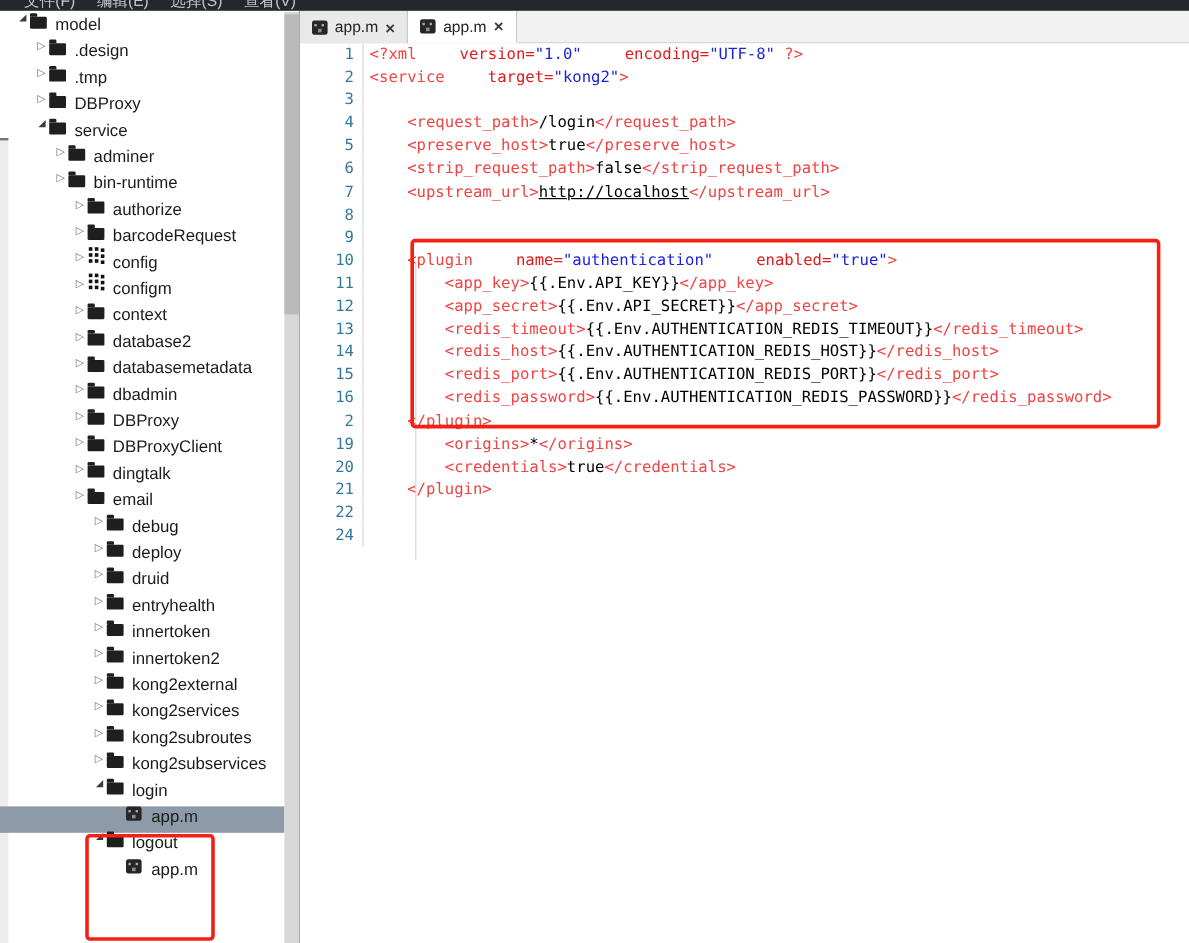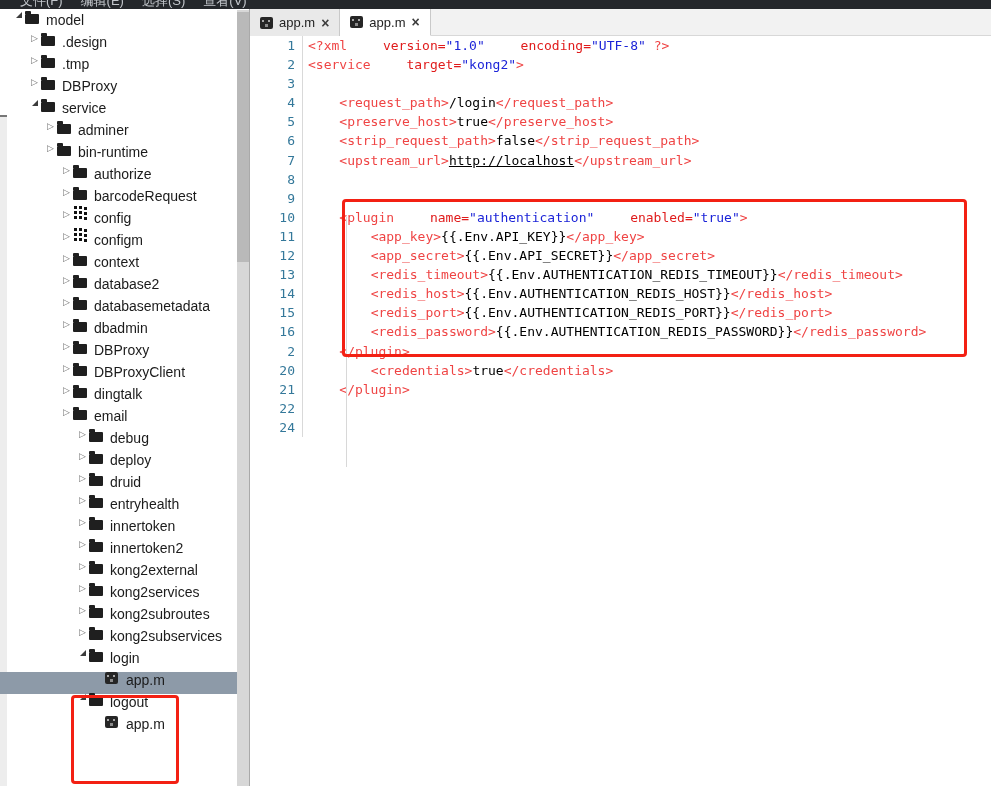--- a/index.html
+++ b/index.html
@@ -428,20 +428,21 @@
       <div class="code-line"><span class="ln">8</span><span class="code-text"></span></div>
       <div class="code-line"><span class="ln">9</span><span class="code-text"></span></div>
       <div class="code-line"><span class="ln">10</span><span class="code-text"><span class="c-plain">    </span><span class="c-tag">&lt;plugin </span><span class="c-attr">name=</span><span class="c-val">"authentication"</span><span class="c-plain"> </span><span class="c-attr">enabled=</span><span class="c-val">"true"</span><span class="c-tag">&gt;</span></span></div>
       <div class="code-line"><span class="ln">11</span><span class="code-text"><span class="c-plain">        </span><span class="c-tag">&lt;app_key&gt;</span><span class="c-plain">{{.Env.API_KEY}}</span><span class="c-tag">&lt;/app_key&gt;</span></span></div>
       <div class="code-line"><span class="ln">12</span><span class="code-text"><span class="c-plain">        </span><span class="c-tag">&lt;app_secret&gt;</span><span class="c-plain">{{.Env.API_SECRET}}</span><span class="c-tag">&lt;/app_secret&gt;</span></span></div>
       <div class="code-line"><span class="ln">13</span><span class="code-text"><span class="c-plain">        </span><span class="c-tag">&lt;redis_timeout&gt;</span><span class="c-plain">{{.Env.AUTHENTICATION_REDIS_TIMEOUT}}</span><span class="c-tag">&lt;/redis_timeout&gt;</span></span></div>
       <div class="code-line"><span class="ln">14</span><span class="code-text"><span class="c-plain">        </span><span class="c-tag">&lt;redis_host&gt;</span><span class="c-plain">{{.Env.AUTHENTICATION_REDIS_HOST}}</span><span class="c-tag">&lt;/redis_host&gt;</span></span></div>
       <div class="code-line"><span class="ln">15</span><span class="code-text"><span class="c-plain">        </span><span class="c-tag">&lt;redis_port&gt;</span><span class="c-plain">{{.Env.AUTHENTICATION_REDIS_PORT}}</span><span class="c-tag">&lt;/redis_port&gt;</span></span></div>
       <div class="code-line"><span class="ln">16</span><span class="code-text"><span class="c-plain">        </span><span class="c-tag">&lt;redis_password&gt;</span><span class="c-plain">{{.Env.AUTHENTICATION_REDIS_PASSWORD}}</span><span class="c-tag">&lt;/redis_password&gt;</span></span></div>
       <div class="code-line"><span class="ln">2</span><span class="code-text"><span class="c-plain">    </span><span class="c-tag">&lt;/plugin&gt;</span></span></div>
+      <div class="code-line"><span class="ln">19</span><span class="code-text"><span class="c-plain">        </span><span class="c-tag">&lt;origins&gt;</span><span class="c-plain">*</span><span class="c-tag">&lt;/origins&gt;</span></span></div>
       <div class="code-line"><span class="ln">20</span><span class="code-text"><span class="c-plain">        </span><span class="c-tag">&lt;credentials&gt;</span><span class="c-plain">true</span><span class="c-tag">&lt;/credentials&gt;</span></span></div>
       <div class="code-line"><span class="ln">21</span><span class="code-text"><span class="c-plain">    </span><span class="c-tag">&lt;/plugin&gt;</span></span></div>
       <div class="code-line"><span class="ln">22</span><span class="code-text"></span></div>
       <div class="code-line"><span class="ln">24</span><span class="code-text"></span></div>
     </div>
 </div>
 
 <div class="hl-box hl-box-editor"></div>
 <div class="hl-box hl-box-tree"></div>
 

